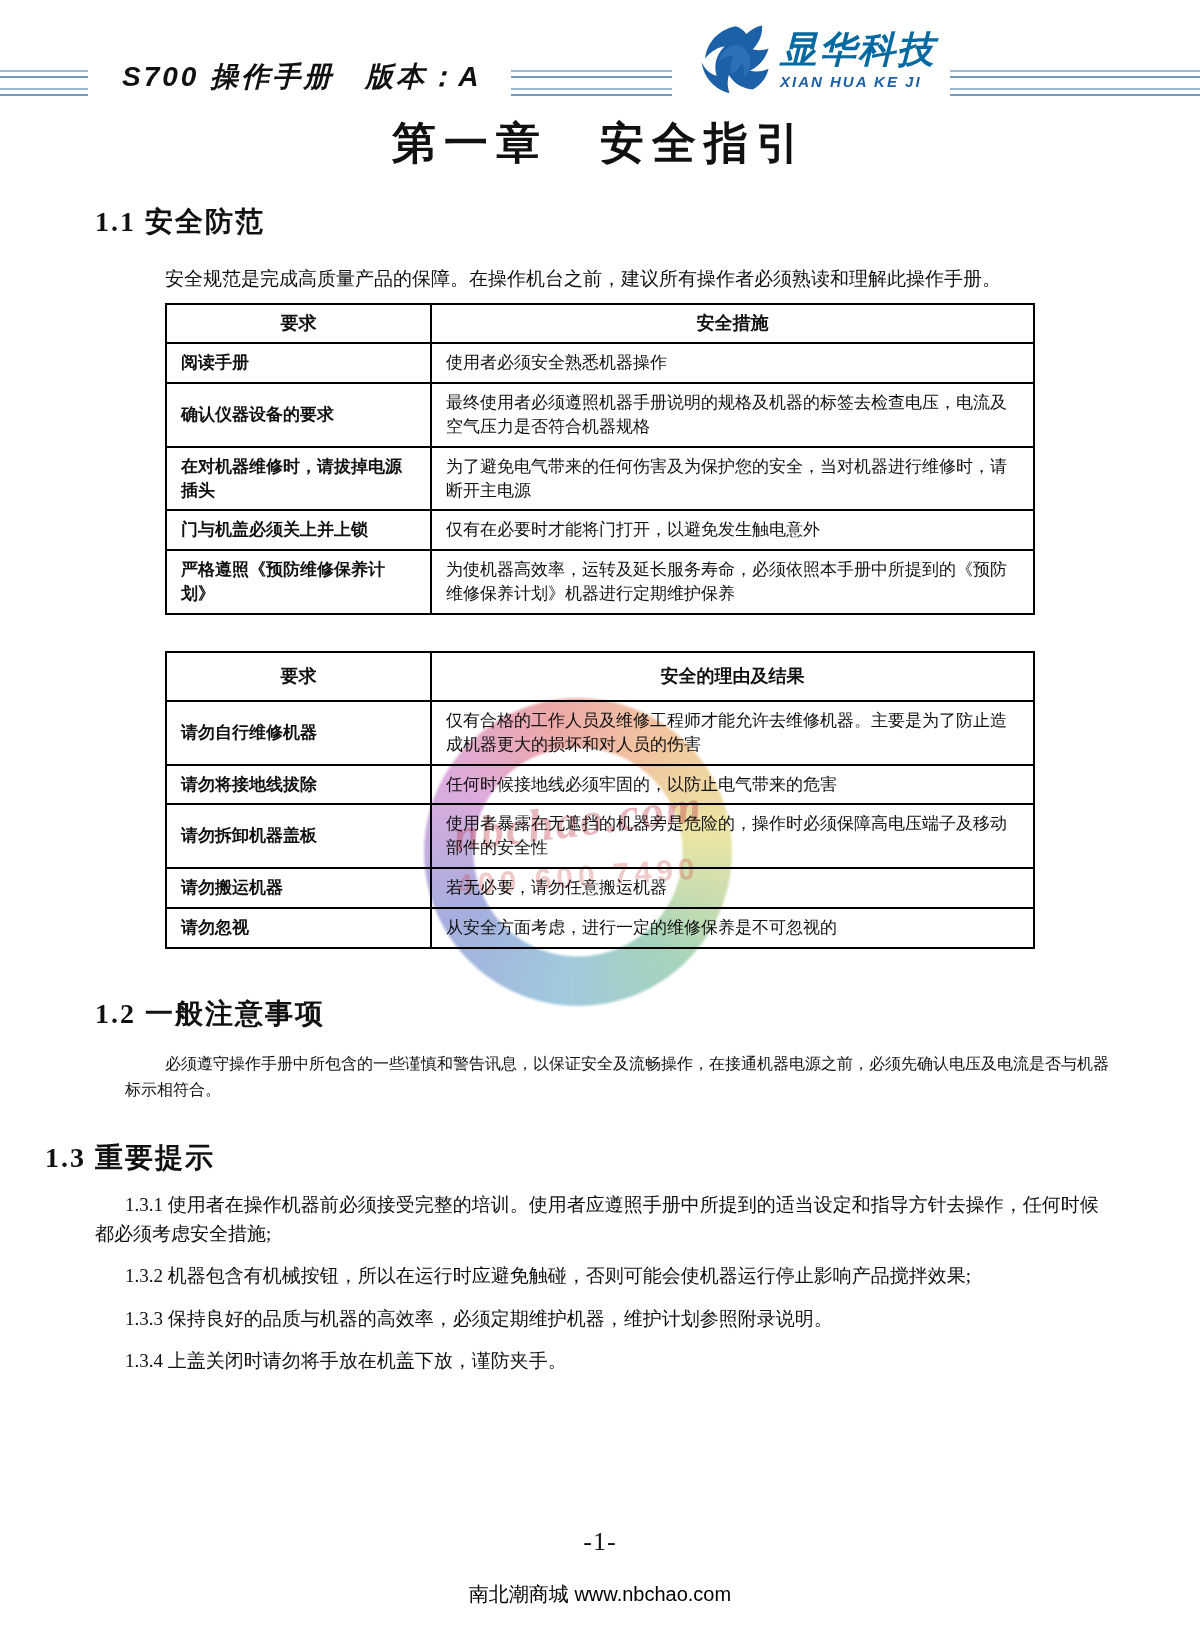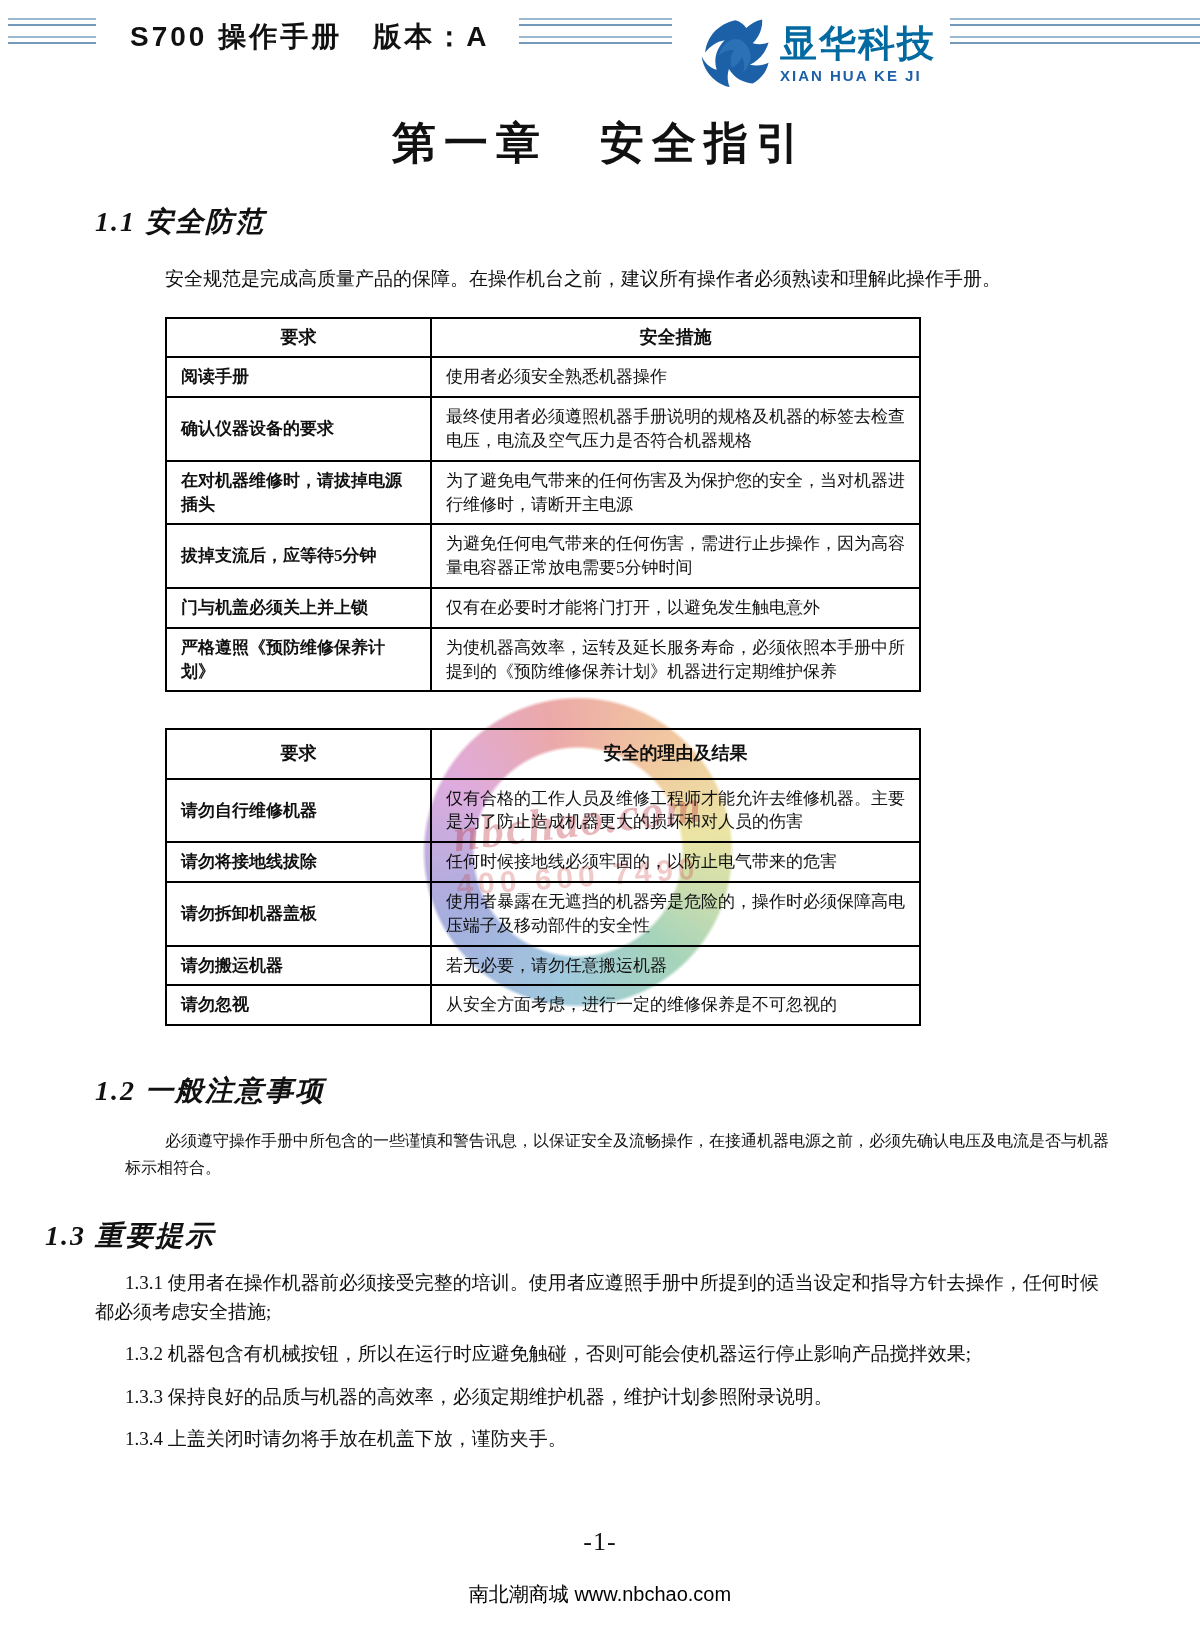--- a/index.html
+++ b/index.html
@@ -4,21 +4,21 @@
 <style>
   * { margin:0; padding:0; box-sizing:border-box; }
   html,body { background:#ffffff; }
   .page {
     position:relative; width:1200px; height:1628px; margin:0 auto;
     background:#ffffff; overflow:hidden; color:#111;
     font-family:"Liberation Serif","DejaVu Serif",serif;
   }
 
   
-  .header { display:flex; align-items:flex-start; padding:18px 0 0 8px; height:96px; }
+  .header { display:flex; align-items:flex-end; padding:18px 0 0 0; height:96px;font-style:italic; }
   .lines { display:flex; flex-direction:column; gap:10px; }
   .dline { height:8px; border-top:2px solid #9db9d2; border-bottom:2px solid #7499bb; }
   .lines-left  { width:88px; }
   .lines-mid   { flex:1; margin:0 26px 0 30px; }
   .lines-right { width:250px; margin-left:14px; }
   .doc-title {
     font-family:"Liberation Sans","DejaVu Sans",sans-serif;
     font-weight:bold; font-size:28px; letter-spacing:3px; margin-left:34px; white-space:nowrap;
   }
   .logo-block { display:flex; align-items:center; gap:10px; }
@@ -30,33 +30,33 @@
   .brand-sub {
     font-family:"Liberation Sans","DejaVu Sans",sans-serif;
     font-weight:bold; font-size:15px; letter-spacing:2px; color:#1c60a8; margin-top:2px;
   }
 
   
   .chapter-title {
     text-align:center; font-weight:bold; font-size:44px; letter-spacing:8px; margin-top:18px;
   }
   .sec-heading {
-    font-weight:bold; font-size:28px; margin:30px 0 0 95px; letter-spacing:2px;font-style:italic;
+    font-weight:bold; font-size:28px; margin:30px 0 0 95px; letter-spacing:2px;
   }
   .sec-heading.s2 { margin-top:46px; }
   .sec-heading.s3 { margin-top:36px;margin-left:45px; }
 
   .intro-p {
     margin:22px 100px 0 165px; font-size:19px; line-height:1.7;
   }
 
   
   .tbl {
     border-collapse:collapse; table-layout:fixed;
-    margin:22px 0 0 165px; width:756px;
+    margin:8px 0 0 165px; width:870px;
     font-size:17px; position:relative; z-index:1; background:transparent;
   }
   .tbl th, .tbl td { border:2px solid #000; line-height:1.4; vertical-align:middle; }
   .tbl th { text-align:center; font-weight:bold; padding:6px 10px; font-size:18px; }
   .tbl td { padding:7px 14px; }
   .tbl td.req { font-weight:600; }
   .tbl2 { margin-top:36px; }
   .tbl2 th { padding:11px 10px; }
 
   
@@ -151,24 +151,20 @@
       </tr>
       <tr>
         <td class="req">确认仪器设备的要求</td>
         <td>最终使用者必须遵照机器手册说明的规格及机器的标签去检查电压，电流及空气压力是否符合机器规格</td>
       </tr>
       <tr>
         <td class="req">在对机器维修时，请拔掉电源插头</td>
         <td>为了避免电气带来的任何伤害及为保护您的安全，当对机器进行维修时，请断开主电源</td>
       </tr>
       <tr>
-        <td class="req">拔掉支流后，应等待5分钟</td>
-        <td>为避免任何电气带来的任何伤害，需进行止步操作，因为高容量电容器正常放电需要5分钟时间</td>
-      </tr>
-      <tr>
         <td class="req">门与机盖必须关上并上锁</td>
         <td>仅有在必要时才能将门打开，以避免发生触电意外</td>
       </tr>
       <tr>
         <td class="req">严格遵照《预防维修保养计划》</td>
         <td>为使机器高效率，运转及延长服务寿命，必须依照本手册中所提到的《预防维修保养计划》机器进行定期维护保养</td>
       </tr>
     </tbody>
   </table>
 

